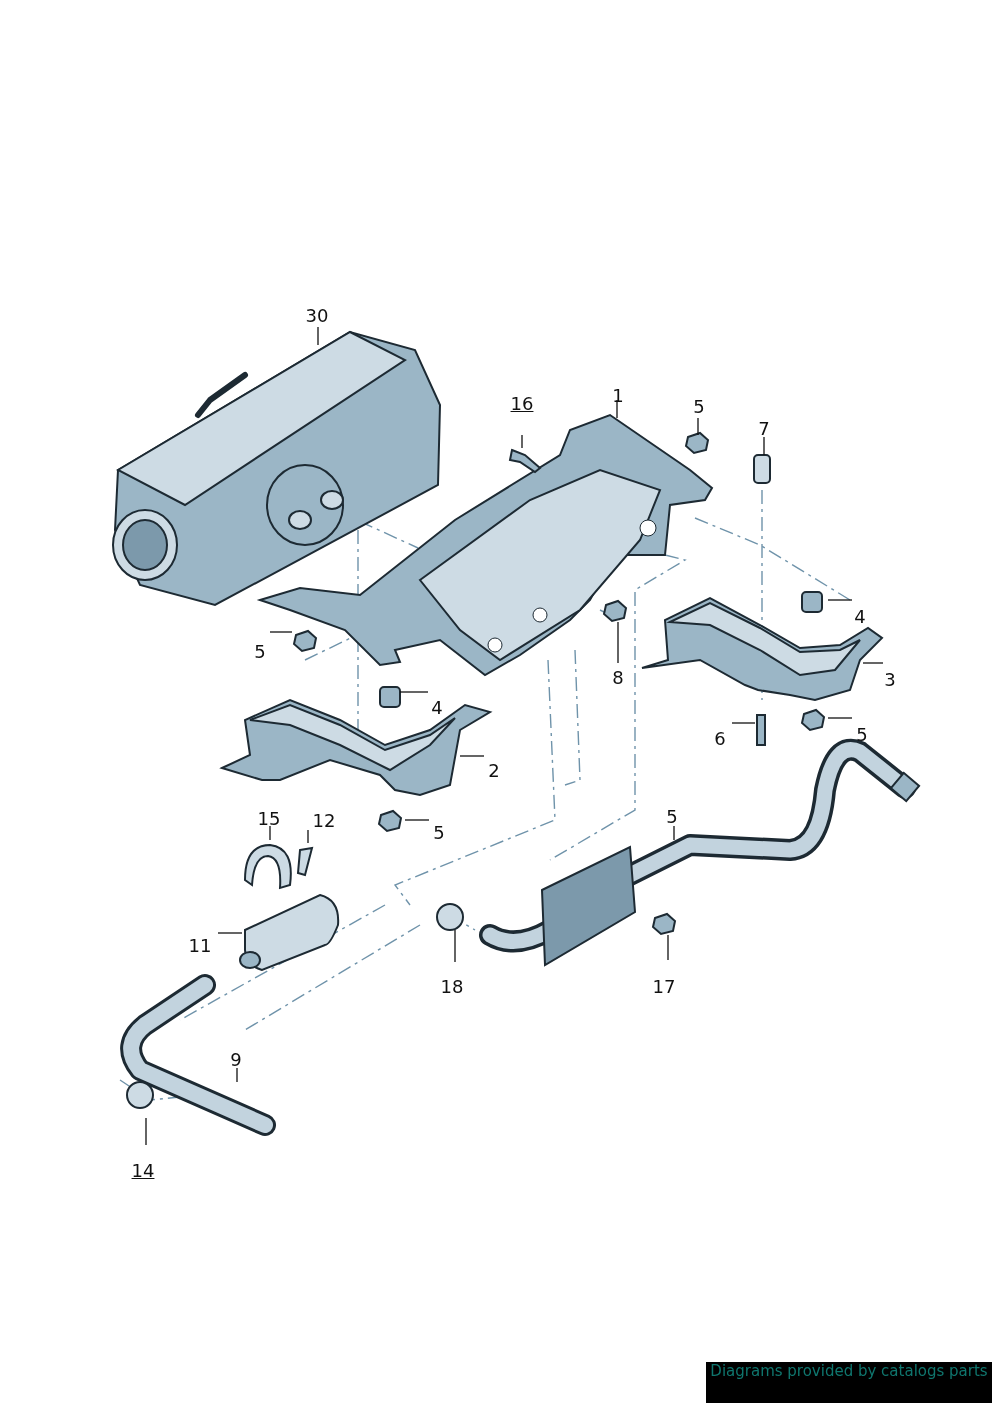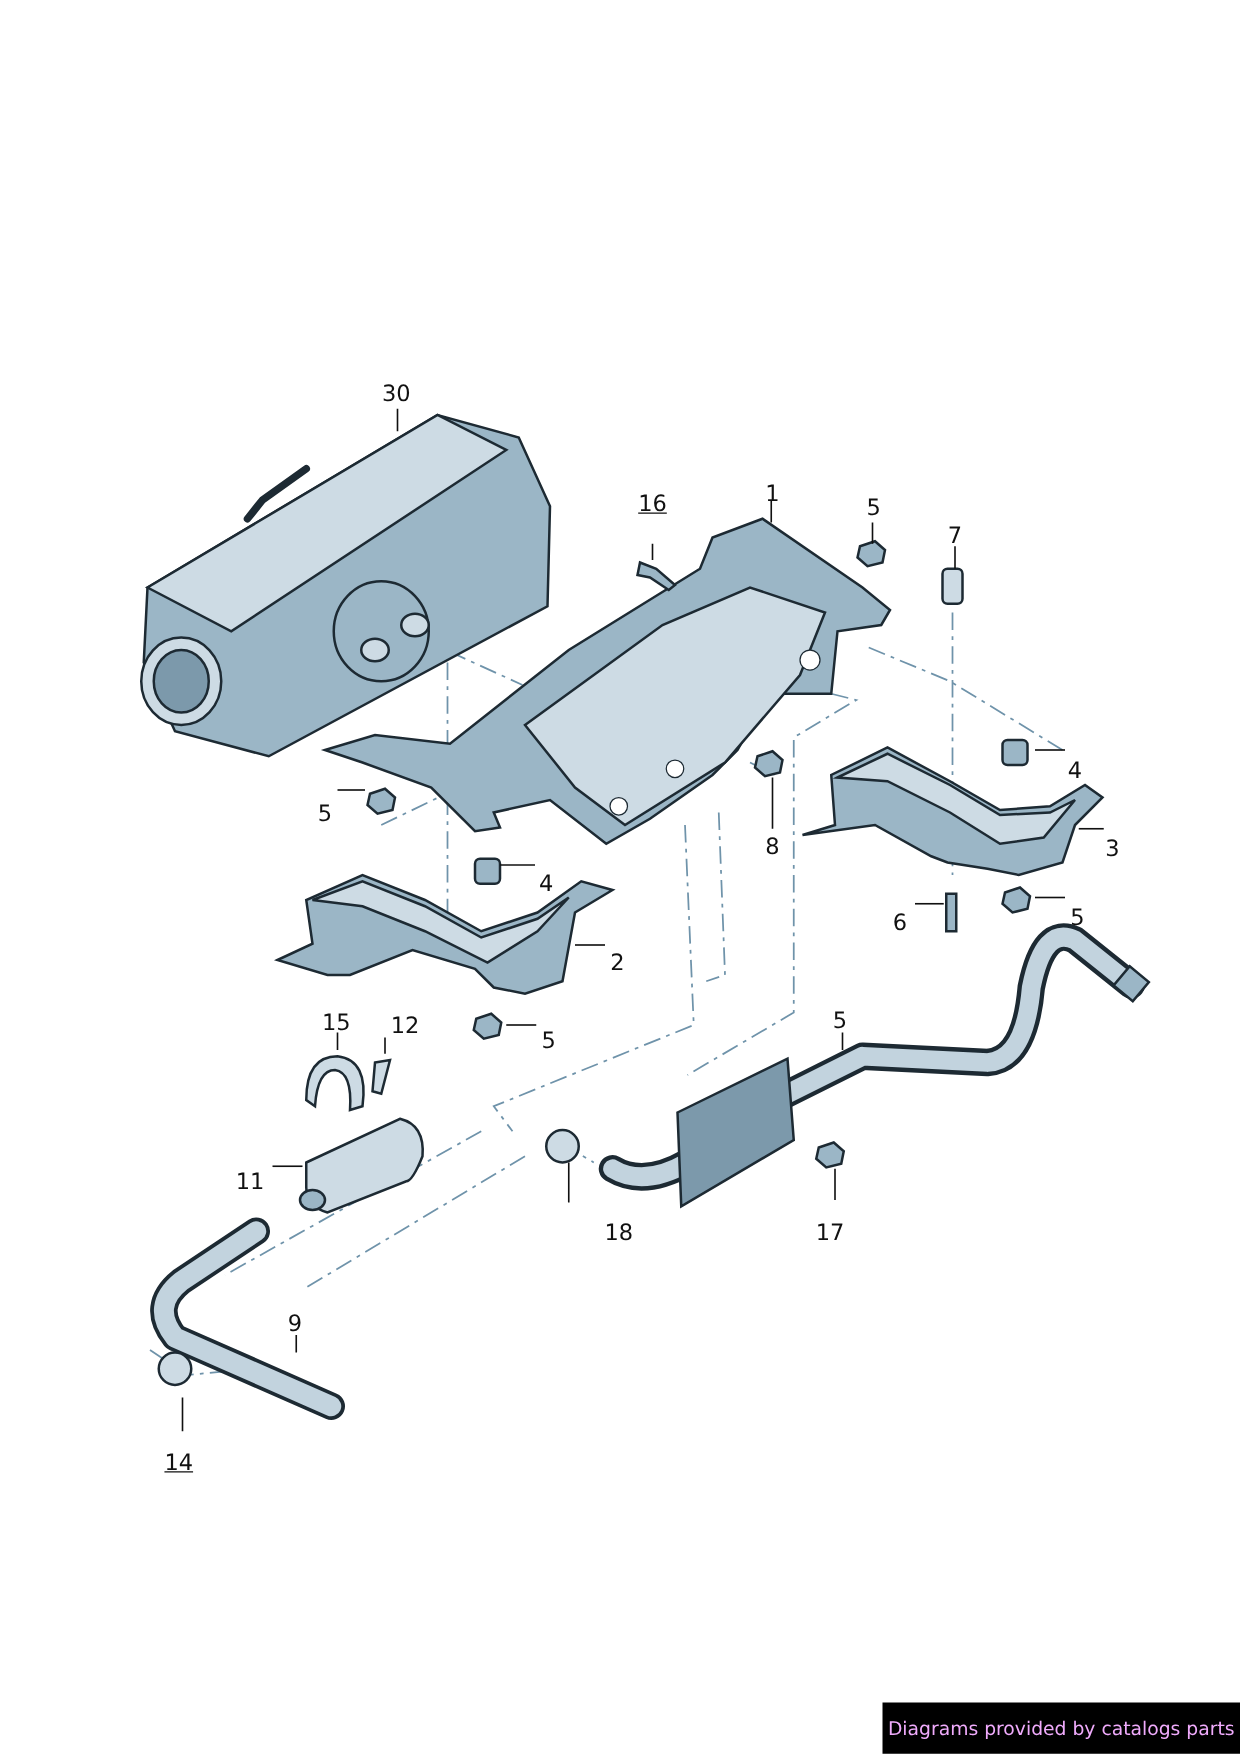--- a/index.html
+++ b/index.html
@@ -1,20 +1,20 @@
 <!DOCTYPE html>
 <html><head>
 <meta charset="utf-8">
 <style>
   html, body { margin:0; padding:0; background:#ffffff; }
   body { width:992px; height:1403px; position:relative; overflow:hidden; font-family:"DejaVu Sans", sans-serif; }
   #diagram { position:absolute; left:0; top:0; width:992px; height:1403px; }
   .callout { position:absolute; font-size:18px; color:#111; line-height:1; transform:translate(-50%, -50%); white-space:nowrap; }
-  .credit { position:absolute; left:706px; top:1362px; width:286px; height:41px; background:#000; color:#f0abfc;
-            font-size:15px; display:flex; align-items:center; justify-content:center; }
+  .credit { position:absolute; left:706px; top:1362px; width:286px; height:41px; background:#000; color:#0f766e;
+            font-size:15px; display:flex; align-items:flex-start; justify-content:center; }
   .part-fill { fill:#9bb6c6; stroke:#1d2a33; stroke-width:2; }
   .part-light { fill:#cddbe4; stroke:#1d2a33; stroke-width:2; }
   .part-dark { fill:#7c99ab; stroke:#1d2a33; stroke-width:2; }
   .leader { stroke:#111; stroke-width:1.3; fill:none; }
   .dash { stroke:#6f93aa; stroke-width:1.4; fill:none; stroke-dasharray:14 5 3 5; }
   .pipe { fill:none; stroke:#1d2a33; stroke-linecap:round; stroke-linejoin:round; }
   .pipe-in { fill:none; stroke:#c2d3de; stroke-linecap:round; stroke-linejoin:round; }
 </style>
 </head>
 <body>
@@ -141,20 +141,20 @@
 <div class="callout" style="left:437px;top:708px;">4</div>
 <div class="callout" style="left:720px;top:739px;">6</div>
 <div class="callout" style="left:862px;top:735px;">5</div>
 
 <div class="callout" style="left:494px;top:771px;">2</div>
 <div class="callout" style="left:439px;top:833px;">5</div>
 <div class="callout" style="left:269px;top:819px;">15</div>
 <div class="callout" style="left:308px;top:821px;margin-left:16px;">12</div>
 <div class="callout" style="left:672px;top:817px;">5</div>
 <div class="callout" style="left:200px;top:946px;">11</div>
-<div class="callout" style="left:452px;top:987px;margin-left:43px;">18</div>
+<div class="callout" style="left:452px;top:987px;">18</div>
 <div class="callout" style="left:664px;top:987px;">17</div>
 <div class="callout" style="left:236px;top:1060px;">9</div>
 <div class="callout" style="left:143px;top:1171px;text-decoration:underline;">14</div>
 
 <div class="credit">
   <span>Diagrams provided by catalogs parts</span>
 </div>
 
 </body></html>

